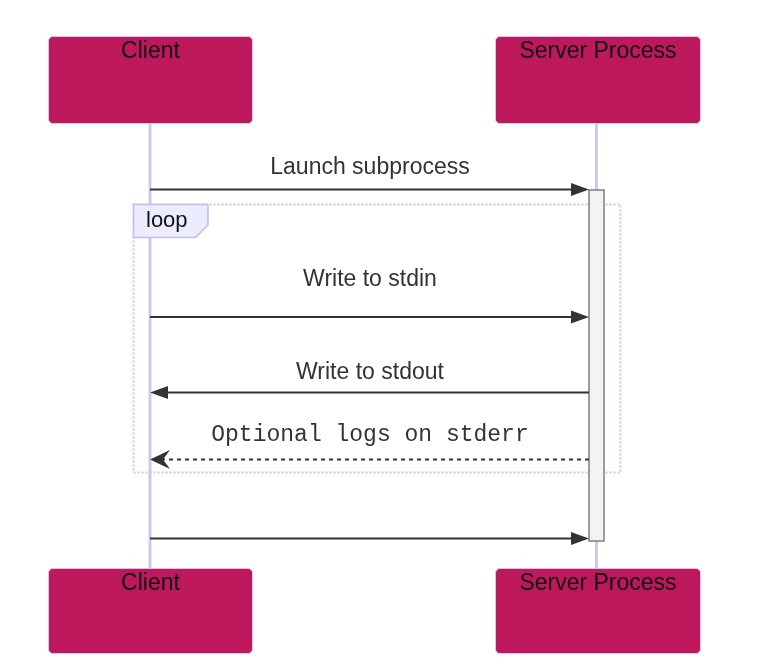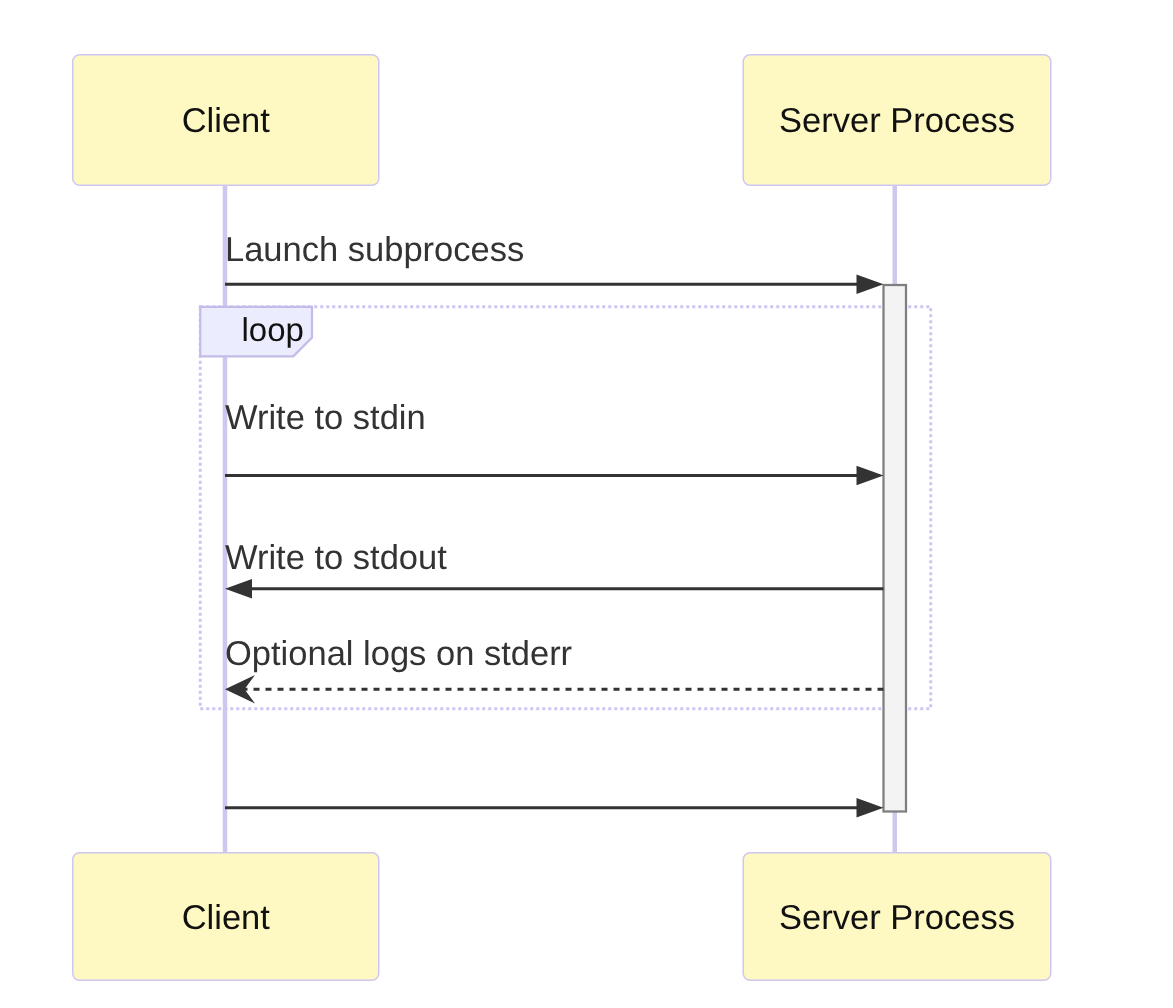--- a/index.html
+++ b/index.html
@@ -13,52 +13,51 @@
     overflow: hidden;
   }
   #diagram-svg {
     position: absolute;
     left: 0; top: 0;
     width: 782px; height: 672px;
     z-index: 1;
   }
   .actor-box {
     position: absolute;
-    background: #fef9c3;
+    background: #be185d;
     border: 1.5px solid #CFC7EF;
     border-radius: 5px;
     display: flex;
-    align-items: center;
     justify-content: center;
     z-index: 2;
   }
   .actor-label {
     font-size: 23px;
     color: #111111;
   }
   .msg-label {
     position: absolute;
     left: 150px;
     width: 440px;
+    text-align: center;
     font-size: 23px;
     color: #333333;
     z-index: 3;
     line-height: 28px;
     white-space: nowrap;
   }
   .loop-title {
     position: absolute;
     left: 146px;
     top: 206px;
     width: 56px;
     font-size: 22px;
     color: #111111;
     z-index: 3;
     line-height: 28px;
-    margin-left: 15px;
   }
   .loop-condition {
     position: absolute;
     left: 208px;
     top: 208px;
     width: 413px;
     text-align: center;
     font-size: 23px;
     color: #2b2b2b;
     z-index: 3;
@@ -106,21 +105,21 @@
   </div>
 
   <div class="msg-label" style="top:152px;">Launch subprocess</div>
 
   <div class="loop-title">loop</div>
 
   <div class="msg-label" style="top:264px;">Write to stdin</div>
 
   <div class="msg-label" style="top:357px;">Write to stdout</div>
 
-  <div class="msg-label" style="top:421px;">Optional logs on stderr</div>
+  <div class="msg-label" style="top:421px;font-family:Liberation Mono, monospace;">Optional logs on stderr</div>
 
 
   <div class="actor-box" style="left:48px; top:568px; width:205px; height:86px;">
     <span class="actor-label">Client</span>
   </div>
   <div class="actor-box" style="left:495px; top:568px; width:206px; height:86px;">
     <span class="actor-label">Server Process</span>
   </div>
 
 </div>

